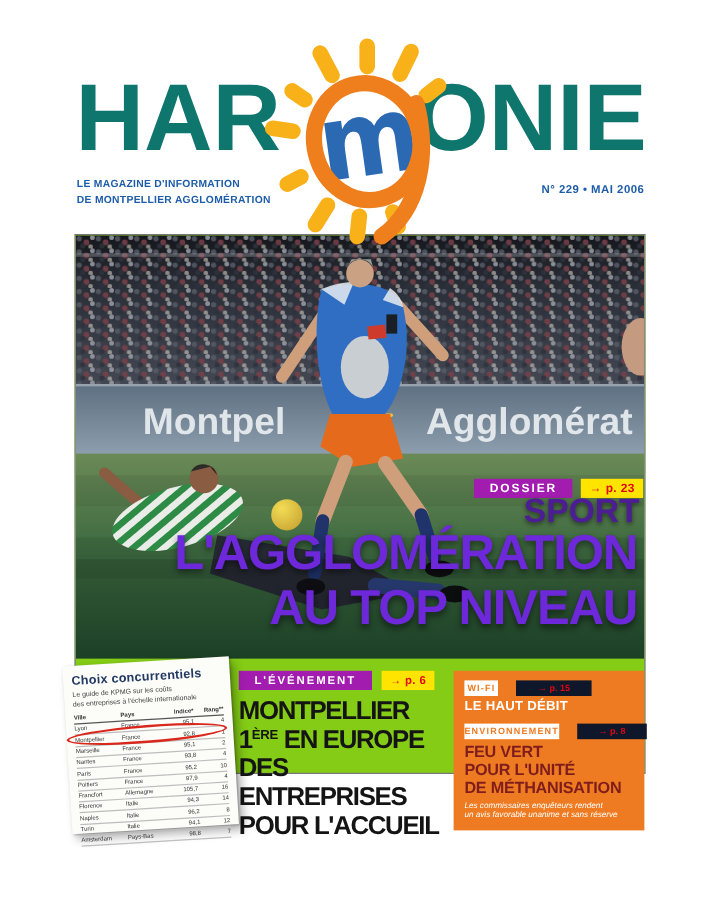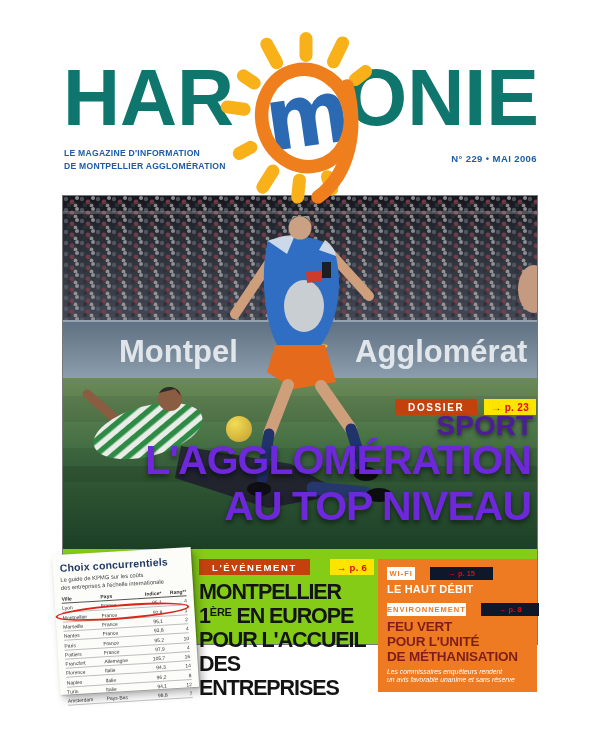--- a/index.html
+++ b/index.html
@@ -16,21 +16,21 @@
         color:#1d5ca8;letter-spacing:.4px;z-index:1;}
   .logo-svg{position:absolute;left:220px;top:14px;width:176px;height:200px;z-index:5;}
 
   
   .photo{position:absolute;left:63px;top:196px;width:474px;height:448px;overflow:hidden;
         box-shadow:0 0 0 1px rgba(25,28,32,.6);background:#84cc16;}
   .photo svg{display:block;}
 
   
   .dossier-row{position:absolute;top:399px;right:64px;display:flex;gap:7px;align-items:center;z-index:6;}
-  .badge-orange{background:#c2410c;color:#fff;font-weight:bold;font-size:10px;
+  .badge-orange{background:#a21caf;color:#fff;font-weight:bold;font-size:10px;
         letter-spacing:1.6px;padding:2.5px 13px;}
   .badge-yellow{background:#ffe400;color:#e30613;font-weight:bold;font-size:10px;
         padding:2.5px 7px;letter-spacing:.3px;}
   .kicker{position:absolute;top:412px;right:67px;color:#4c1d95;font-size:28px;font-weight:bold;
         z-index:6;text-shadow:0 2px 4px rgba(0,0,0,.55);line-height:1;}
   .hl{position:absolute;right:69px;color:#6d28d9;font-weight:bold;font-size:41px;line-height:1;
         letter-spacing:-1px;z-index:6;text-shadow:0 3px 5px rgba(0,0,0,.5);}
   .hl1{top:440px;}
   .hl2{top:486px;}
 
@@ -44,21 +44,21 @@
   .clip-table{width:100%;border-collapse:collapse;margin-top:4px;font-size:5px;color:#333;}
   .clip-table th{font-weight:bold;text-align:left;border-bottom:1px solid #555;padding:0 0 1px;}
   .clip-table td{border-bottom:.5px solid #bdbdbd;padding:1.3px 0 1px;}
   .clip-table th:nth-child(3),.clip-table td:nth-child(3),
   .clip-table th:nth-child(4),.clip-table td:nth-child(4){text-align:right;}
   .red-circle{position:absolute;left:0px;top:53px;width:130px;height:11px;
         border:2px solid #da271c;border-radius:50%;transform:rotate(-1deg);}
 
   
   .event{position:absolute;left:199px;top:559px;width:182px;z-index:3;}
-  .badge-row{display:flex;gap:20px;align-items:stretch;}
+  .badge-row{display:flex;gap:8px;align-items:stretch;}
   .event-headline{margin-top:5px;font-size:21.5px;font-weight:bold;color:#141414;
         line-height:1.12;letter-spacing:-1.1px;}
   .sup{font-size:11px;position:relative;top:-7px;letter-spacing:-.3px;}
 
   
   .sidebar{position:absolute;left:378px;top:559px;width:159px;box-sizing:border-box;
         background:#ee7b21;padding:8px 9px 7px;z-index:3;}
   .pill-row{display:flex;gap:15px;width:106px;}
   .pill-white{flex:1;background:#fff;color:#ee7b21;font-size:7.5px;font-weight:bold;
         text-align:center;letter-spacing:1px;padding:2px 0;}
@@ -300,22 +300,22 @@
   </div>
 
   <div class="event">
     <div class="badge-row">
       <span class="badge-orange" style="font-size:9.5px;">L'ÉVÉNEMENT</span>
       <span class="badge-yellow" style="font-size:9.5px;text-align:right;">→ p. 6</span>
     </div>
     <div class="event-headline">
       <div>MONTPELLIER</div>
       <div><span>1</span><span class="sup">ÈRE</span><span> EN EUROPE</span></div>
+      <div>DES ENTREPRISES</div>
       <div>POUR L'ACCUEIL</div>
-      <div>DES ENTREPRISES</div>
     </div>
   </div>
 
   <div class="sidebar">
     <div class="pill-row">
       <span class="pill-white">WI-FI</span>
       <span class="pill-yellow">→ p. 15</span>
     </div>
     <div class="sb-head1">
       <div>LE HAUT DÉBIT</div>

